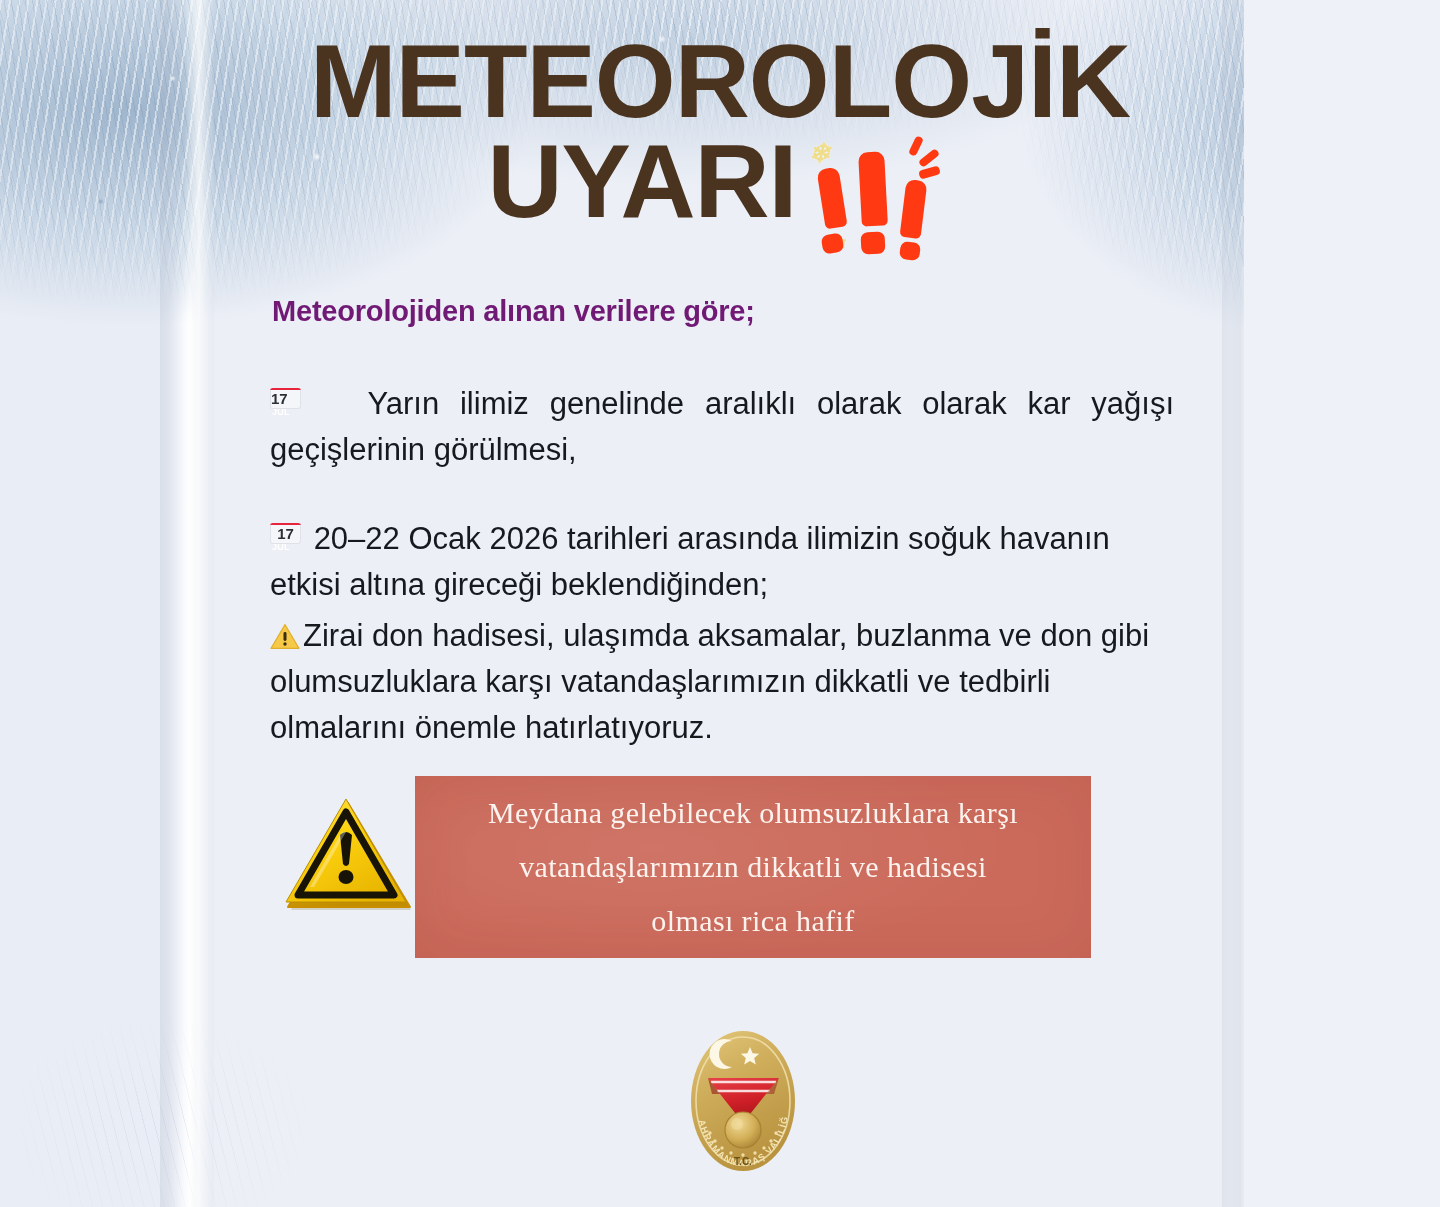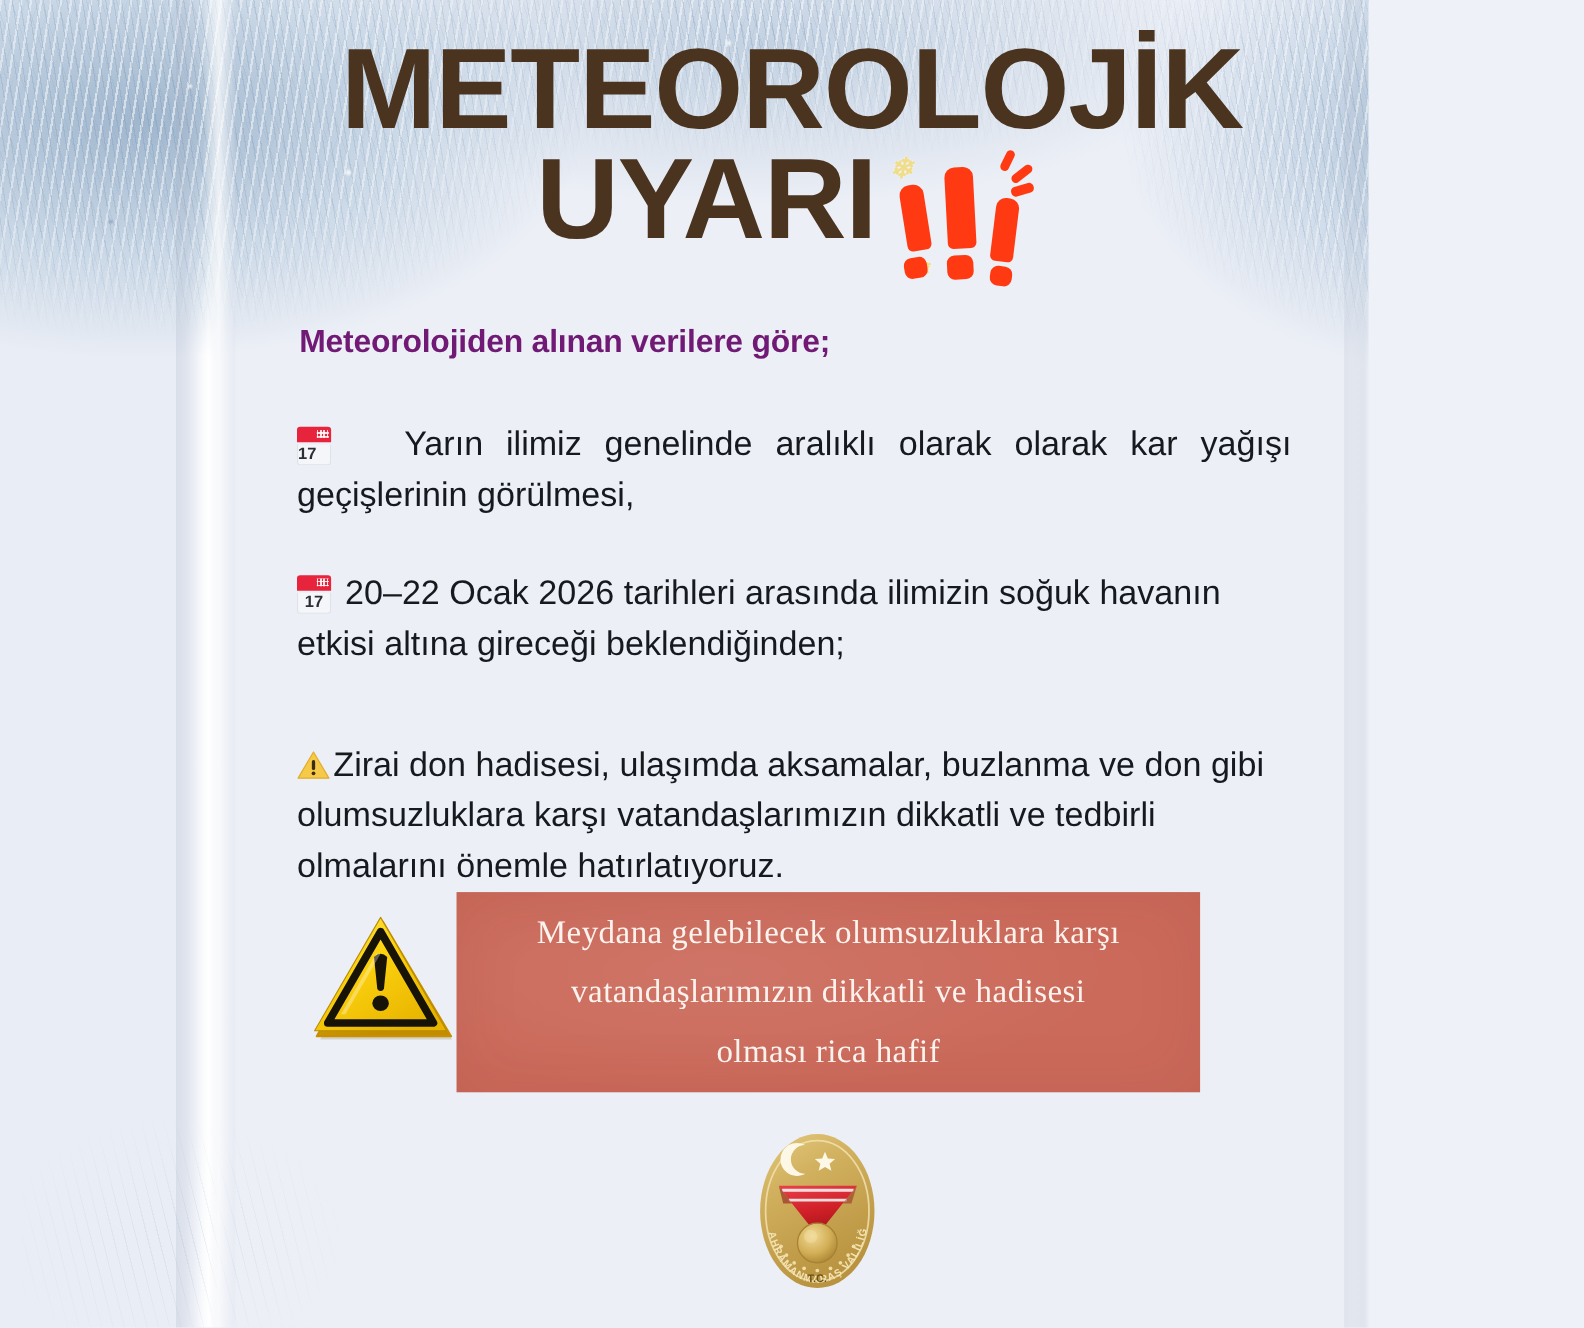--- a/index.html
+++ b/index.html
@@ -171,21 +171,21 @@
     left: 270px;
     width: 904px;
     font-size: 31px;
     line-height: 46px;
     color: #16191e;
     z-index: 4;
   }
   .para.justify { text-align: justify; text-align-last: left; }
   .p1 { top: 381px; }
   .p2 { top: 516px; }
-  .p3 { top: 672px; }
+  .p3 { top: 613px; }
   .cal-ico {
     display: inline-block;
     position: relative;
     width: 31px; height: 33px;
     vertical-align: -7px;
     margin-right: 4px;
   }
   .cal-ico .cal-top {
     position: absolute; left: 0; top: 0;
     width: 31px; height: 14px;
@@ -200,21 +200,21 @@
       repeating-linear-gradient(90deg, rgba(255,255,255,0.85) 0 1.5px, rgba(255,255,255,0) 1.5px 3px),
       repeating-linear-gradient(0deg, rgba(255,255,255,0.85) 0 1.5px, rgba(255,255,255,0) 1.5px 3.5px);
   }
   .cal-ico .cal-mon {
     position: absolute; left: 2px; top: 1px;
     font-size: 9px; font-weight: 700; color: #fff;
     font-family: "Liberation Sans", sans-serif;
     letter-spacing: 0.3px;
   }
   .cal-ico .cal-body {
-    position: absolute; left: 0; top: 16px;
+    position: absolute; left: 0; top: 2px;
     width: 31px; height: 19px;
     background: #f4f6f9;
     border: 1px solid #dfe3e9;
     border-top: none;
     border-radius: 0 0 3px 3px;
     box-sizing: border-box;
     text-align: center;
     font-size: 15px;
     font-weight: 600;
     color: #2b2f36;
@@ -225,21 +225,21 @@
     display: inline-block;
     position: relative;
     width: 30px; height: 27px;
     vertical-align: -4px;
     margin-right: 3px;
   }
 
   
   .callout-wrap {
     position: absolute;
-    left: 272px; top: 806px;
+    left: 272px; top: 771px;
     width: 902px; height: 190px;
     z-index: 4;
   }
   .big-triangle {
     position: absolute;
     left: 8px; top: 20px;
     width: 136px; height: 128px;
   }
   .callout {
     position: absolute;

